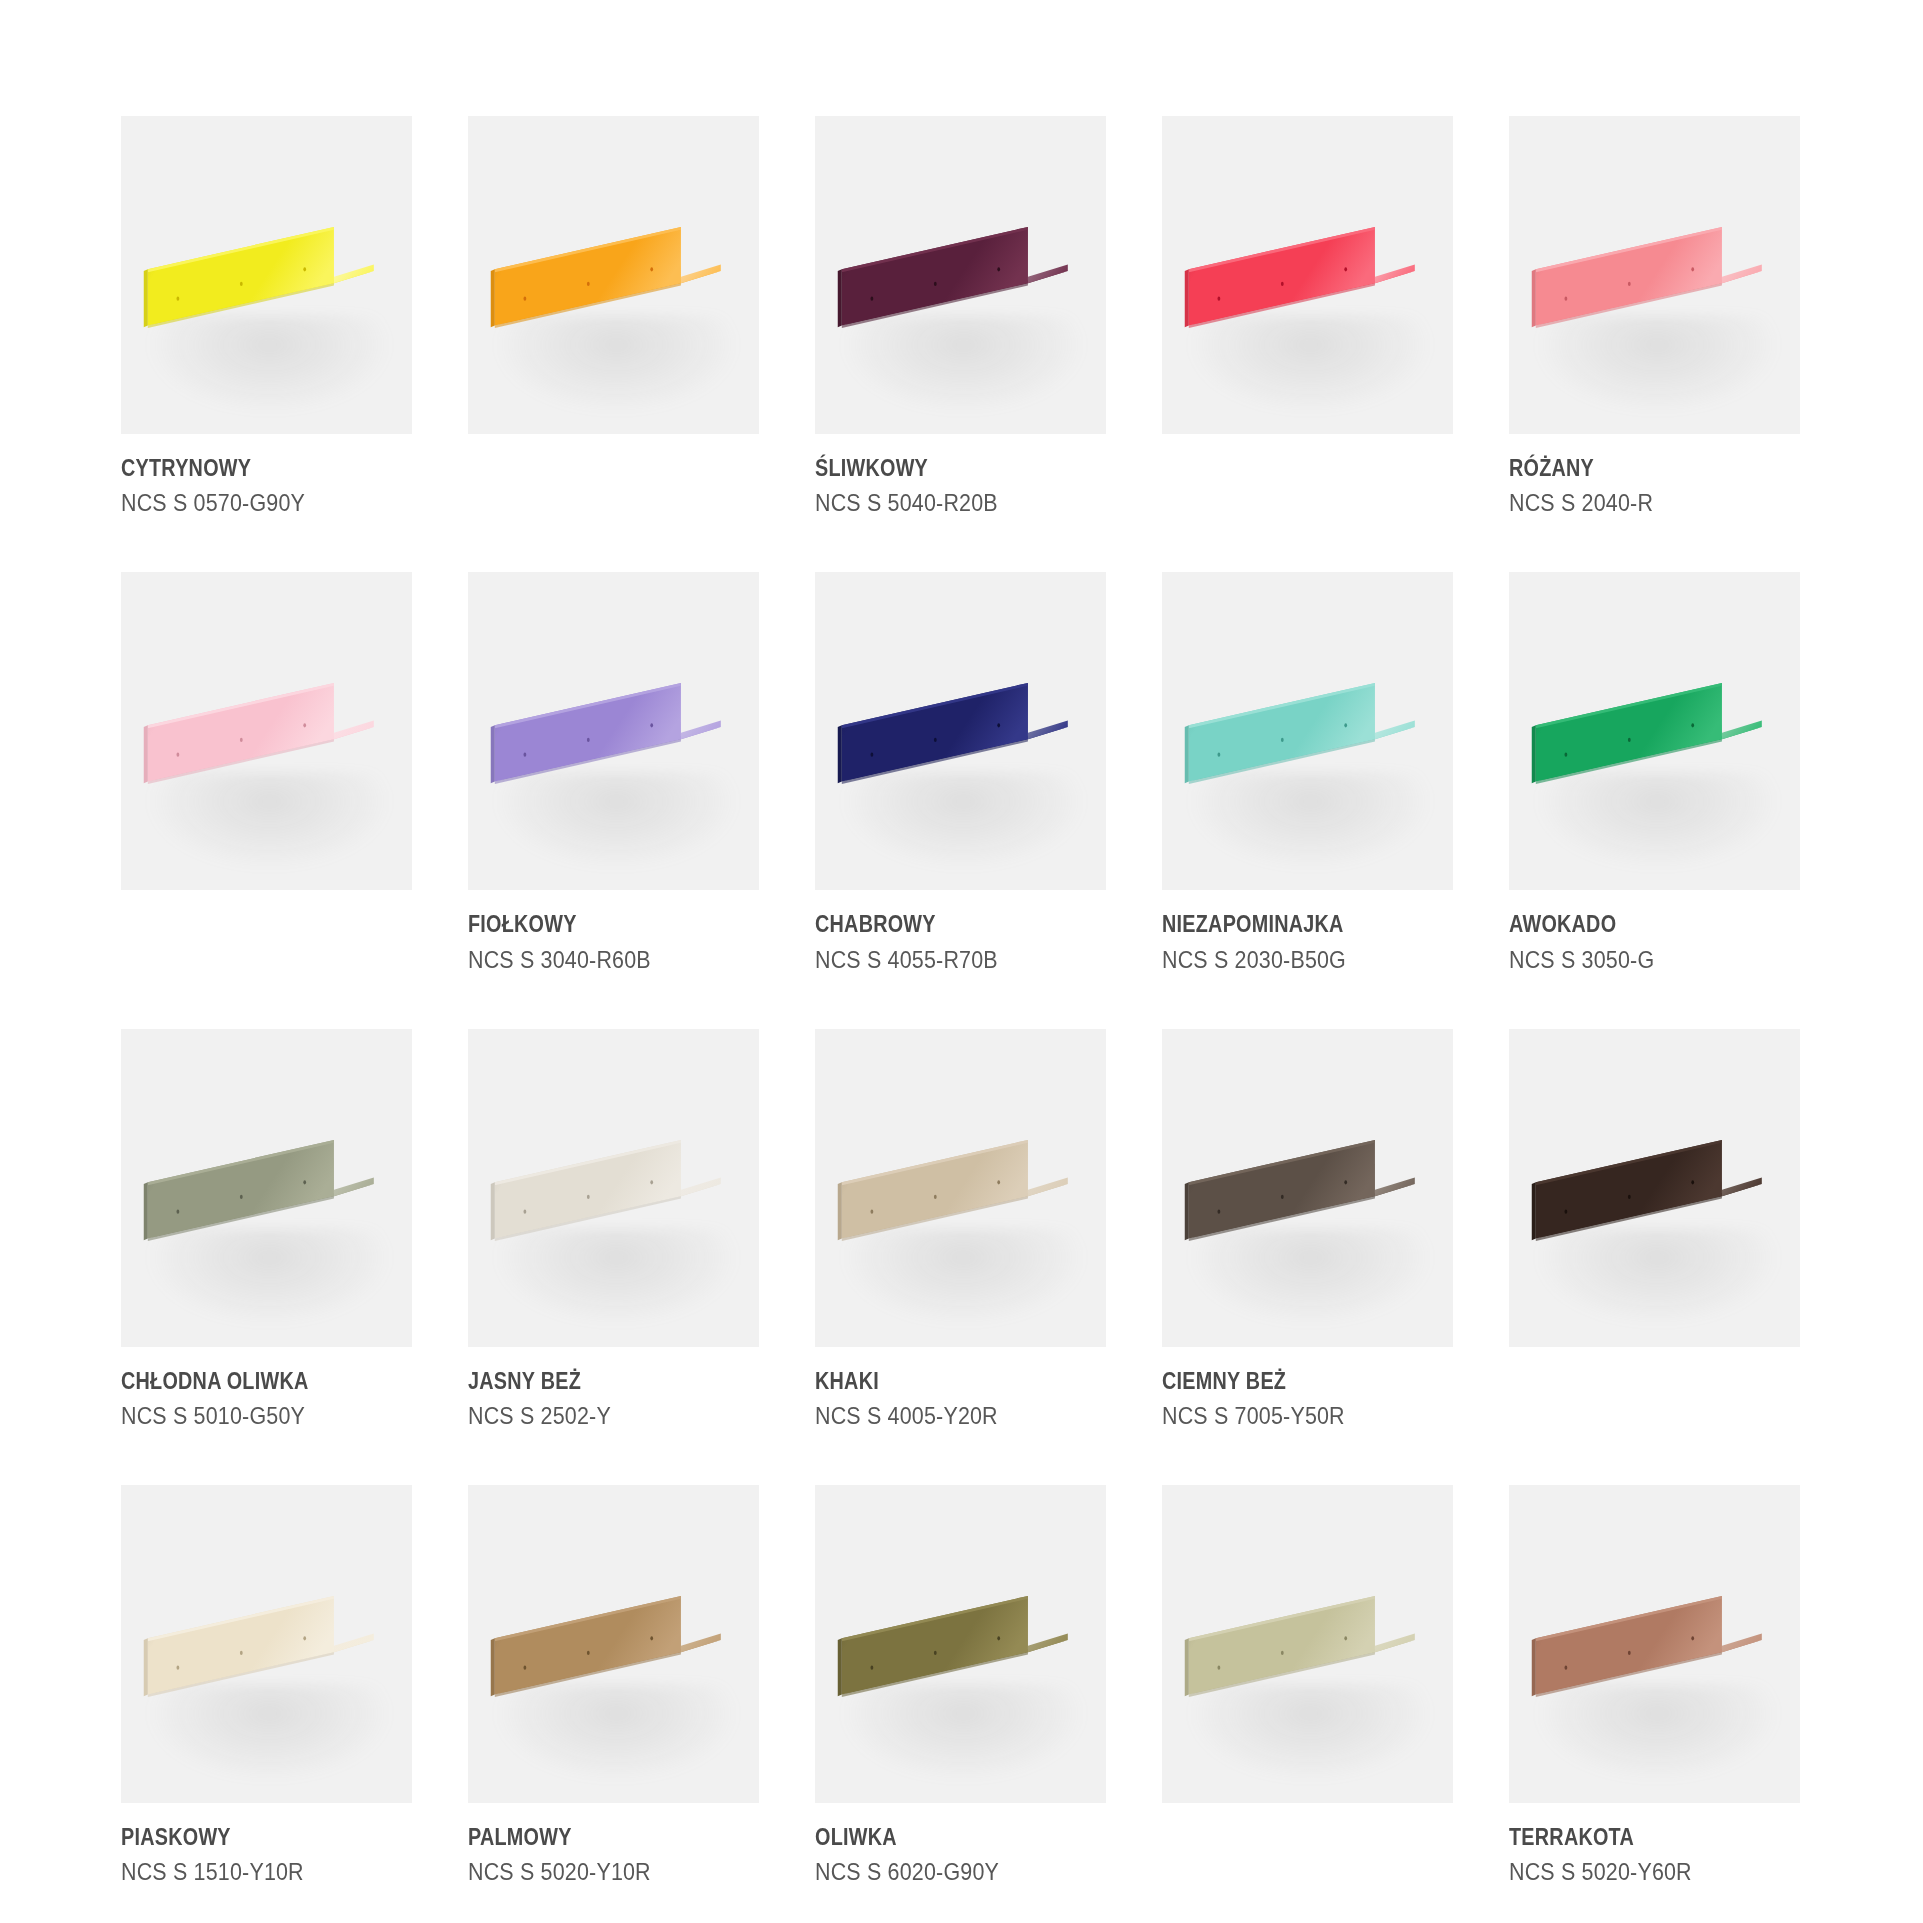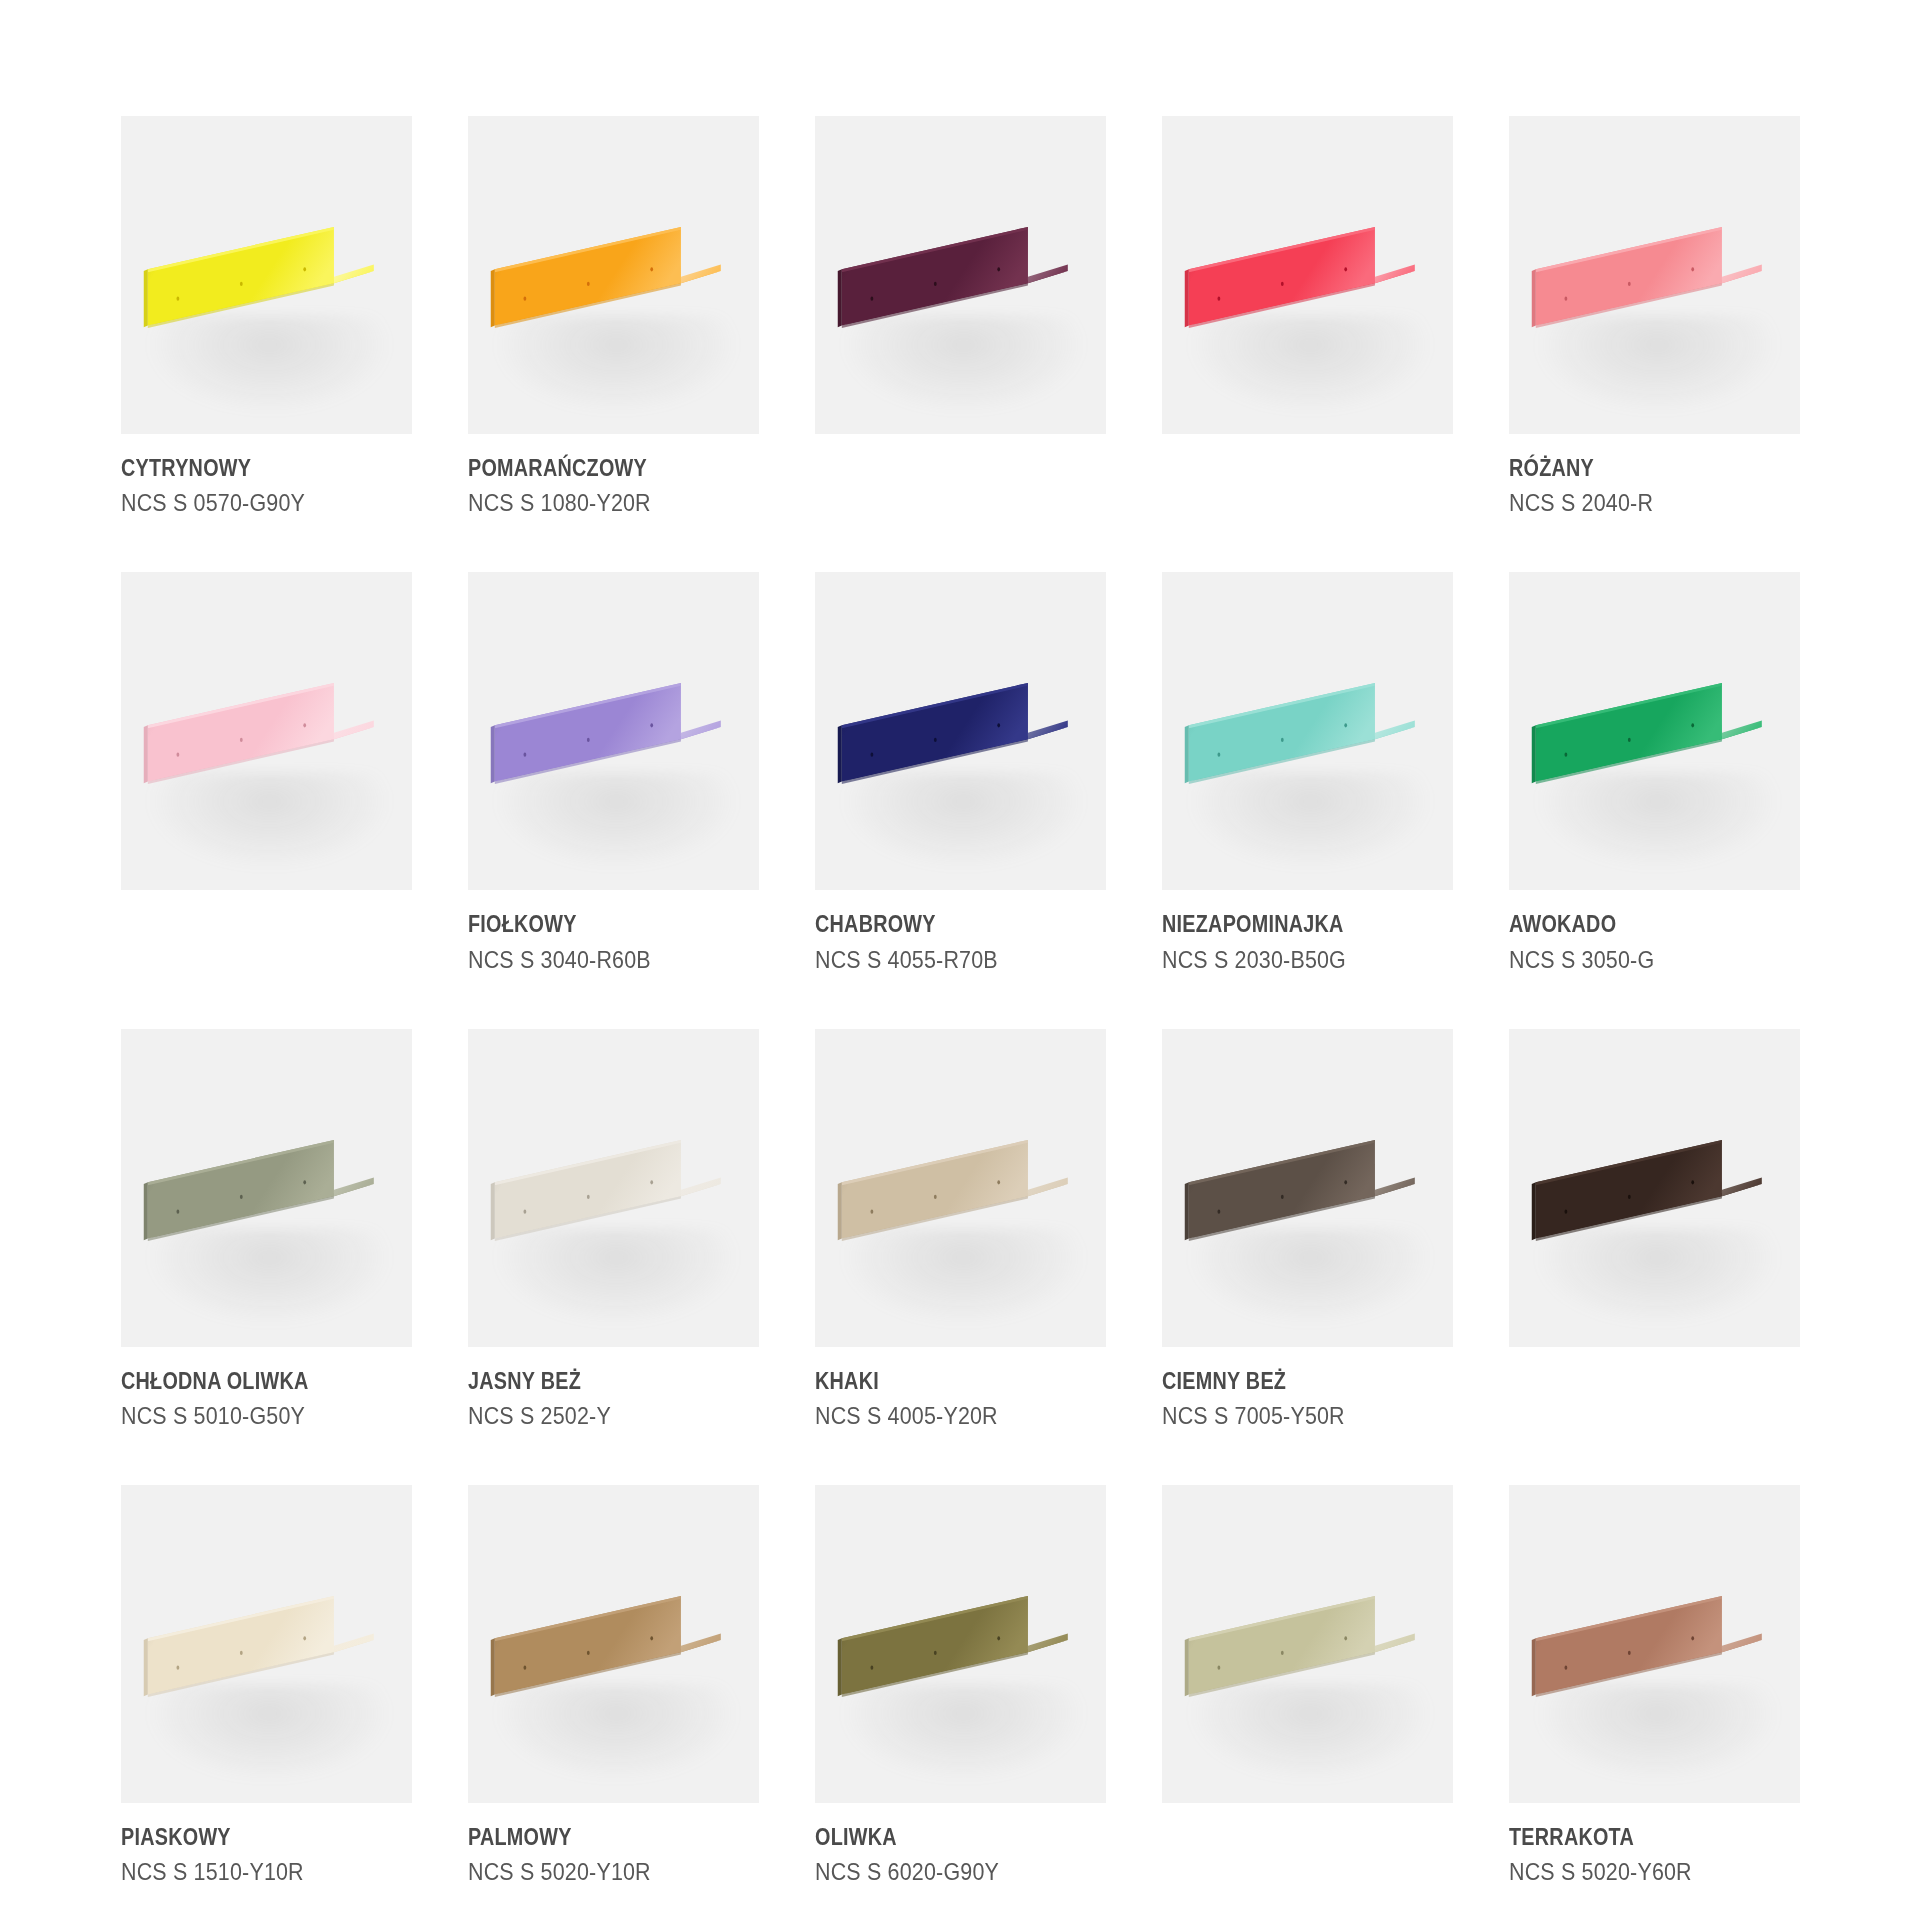--- a/index.html
+++ b/index.html
@@ -162,24 +162,20 @@
           <path d="M 262,205 L 311,190 L 311,182 L 262,197 Z" fill="url(#capg1)"></path>
           <path d="M 33,188 L 262,136 L 262,205 L 33,257 Z" fill="url(#frontg1)"></path>
           <path d="M 33,188 L 262,136 L 262,139.5 L 33,191.5 Z" fill="#FDBE52" opacity="0.95"></path>
           <path d="M 33,188 L 33,257 L 28,259 L 28,190 Z" fill="#DD8F10"></path>
           <path d="M 33,257 L 262,205 L 262,208 L 33,260 Z" fill="#DD8F10" opacity="0.55"></path>
           <ellipse cx="70" cy="224" rx="1.7" ry="2.6" fill="#D4700A"></ellipse>
           <ellipse cx="148" cy="206" rx="1.7" ry="2.6" fill="#D4700A"></ellipse>
           <ellipse cx="226" cy="188" rx="1.7" ry="2.6" fill="#D4700A"></ellipse>
         </svg>
       </div>
-      <div class="caption">
-        <div class="color-name">POMARAŃCZOWY</div>
-        <div class="ncs-code">NCS S 1080-Y20R</div>
-      </div>
     </div>
     <div class="swatch-card">
       <div class="tile">
         <div class="tile-floor-shadow"></div>
         <svg class="shelf-svg" viewBox="0 0 358 390" preserveAspectRatio="none">
           <defs>
             <linearGradient id="frontg2" x1="0" y1="0" x2="1" y2="0.35">
               <stop offset="0%" stop-color="#45182E"></stop>
               <stop offset="18%" stop-color="#59203C"></stop>
               <stop offset="72%" stop-color="#59203C"></stop>
@@ -199,20 +195,24 @@
           <path d="M 262,205 L 311,190 L 311,182 L 262,197 Z" fill="url(#capg2)"></path>
           <path d="M 33,188 L 262,136 L 262,205 L 33,257 Z" fill="url(#frontg2)"></path>
           <path d="M 33,188 L 262,136 L 262,139.5 L 33,191.5 Z" fill="#73324F" opacity="0.95"></path>
           <path d="M 33,188 L 33,257 L 28,259 L 28,190 Z" fill="#45182E"></path>
           <path d="M 33,257 L 262,205 L 262,208 L 33,260 Z" fill="#45182E" opacity="0.55"></path>
           <ellipse cx="70" cy="224" rx="1.7" ry="2.6" fill="#2C0E1C"></ellipse>
           <ellipse cx="148" cy="206" rx="1.7" ry="2.6" fill="#2C0E1C"></ellipse>
           <ellipse cx="226" cy="188" rx="1.7" ry="2.6" fill="#2C0E1C"></ellipse>
         </svg>
       </div>
+      <div class="caption">
+        <div class="color-name">ŚLIWKOWY</div>
+        <div class="ncs-code">NCS S 5040-R20B</div>
+      </div>
     </div>
     <div class="swatch-card">
       <div class="tile">
         <div class="tile-floor-shadow"></div>
         <svg class="shelf-svg" viewBox="0 0 358 390" preserveAspectRatio="none">
           <defs>
             <linearGradient id="frontg3" x1="0" y1="0" x2="1" y2="0.35">
               <stop offset="0%" stop-color="#D63348"></stop>
               <stop offset="18%" stop-color="#F53F55"></stop>
               <stop offset="72%" stop-color="#F53F55"></stop>

